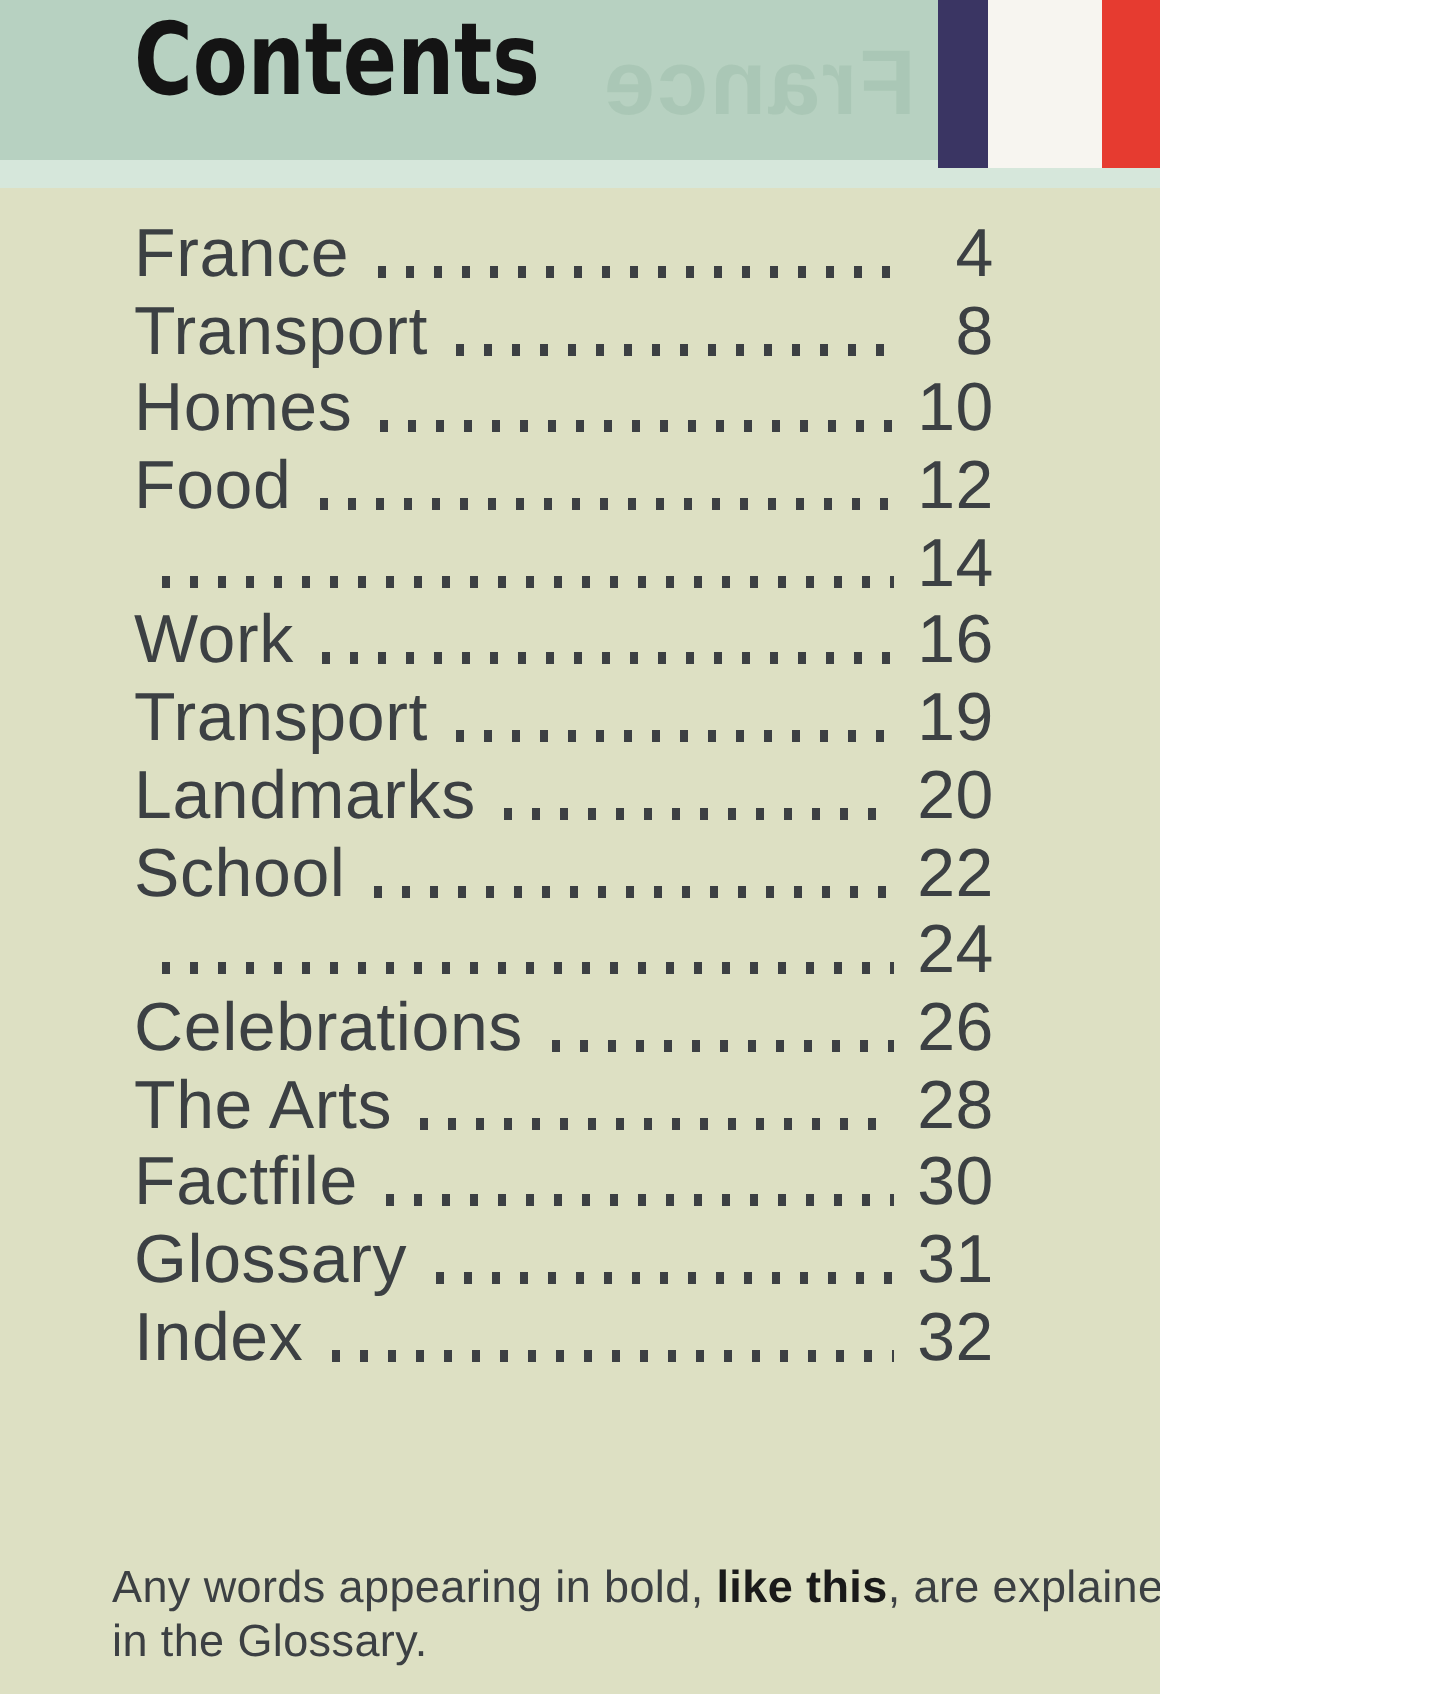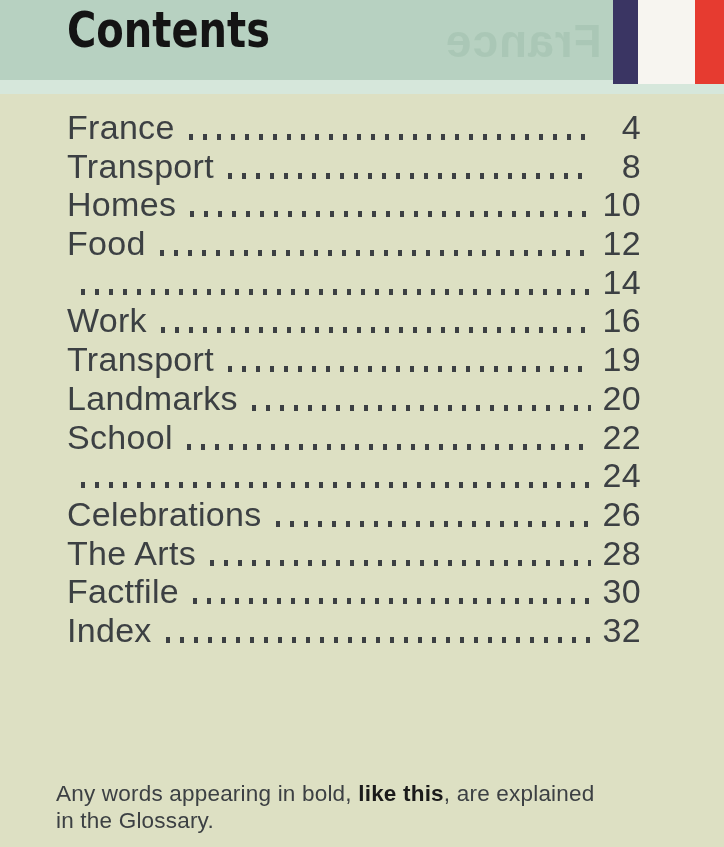--- a/index.html
+++ b/index.html
@@ -1,18 +1,18 @@
 <!DOCTYPE html>
 <html><head>
 <meta charset="utf-8">
 <style>
   html, body { margin: 0; padding: 0; background: #ffffff; }
   .page {
     position: relative;
-    width: 724px;
+    width: 580px;
     height: 847px;
     overflow: hidden;
     background: #dde0c3;
     font-family: "Liberation Sans", "DejaVu Sans", sans-serif;
   }
 
   
   .header-band {
     position: absolute;
     top: 0; left: 0;
@@ -182,20 +182,25 @@
       <span class="toc-label">The Arts</span>
       <span class="toc-leader"></span>
       <span class="toc-page">28</span>
     </div>
       <div class="toc-row">
       <span class="toc-label">Factfile</span>
       <span class="toc-leader"></span>
       <span class="toc-page">30</span>
     </div>
       <div class="toc-row">
+      <span class="toc-label">Glossary</span>
+      <span class="toc-leader"></span>
+      <span class="toc-page">31</span>
+    </div>
+      <div class="toc-row">
       <span class="toc-label">Index</span>
       <span class="toc-leader"></span>
       <span class="toc-page">32</span>
     </div>
     </div>
 
   <p class="note"><span>Any words appearing in bold, </span><b>like this</b><span>, are explained
 in the Glossary.</span></p>
 
 </div>

